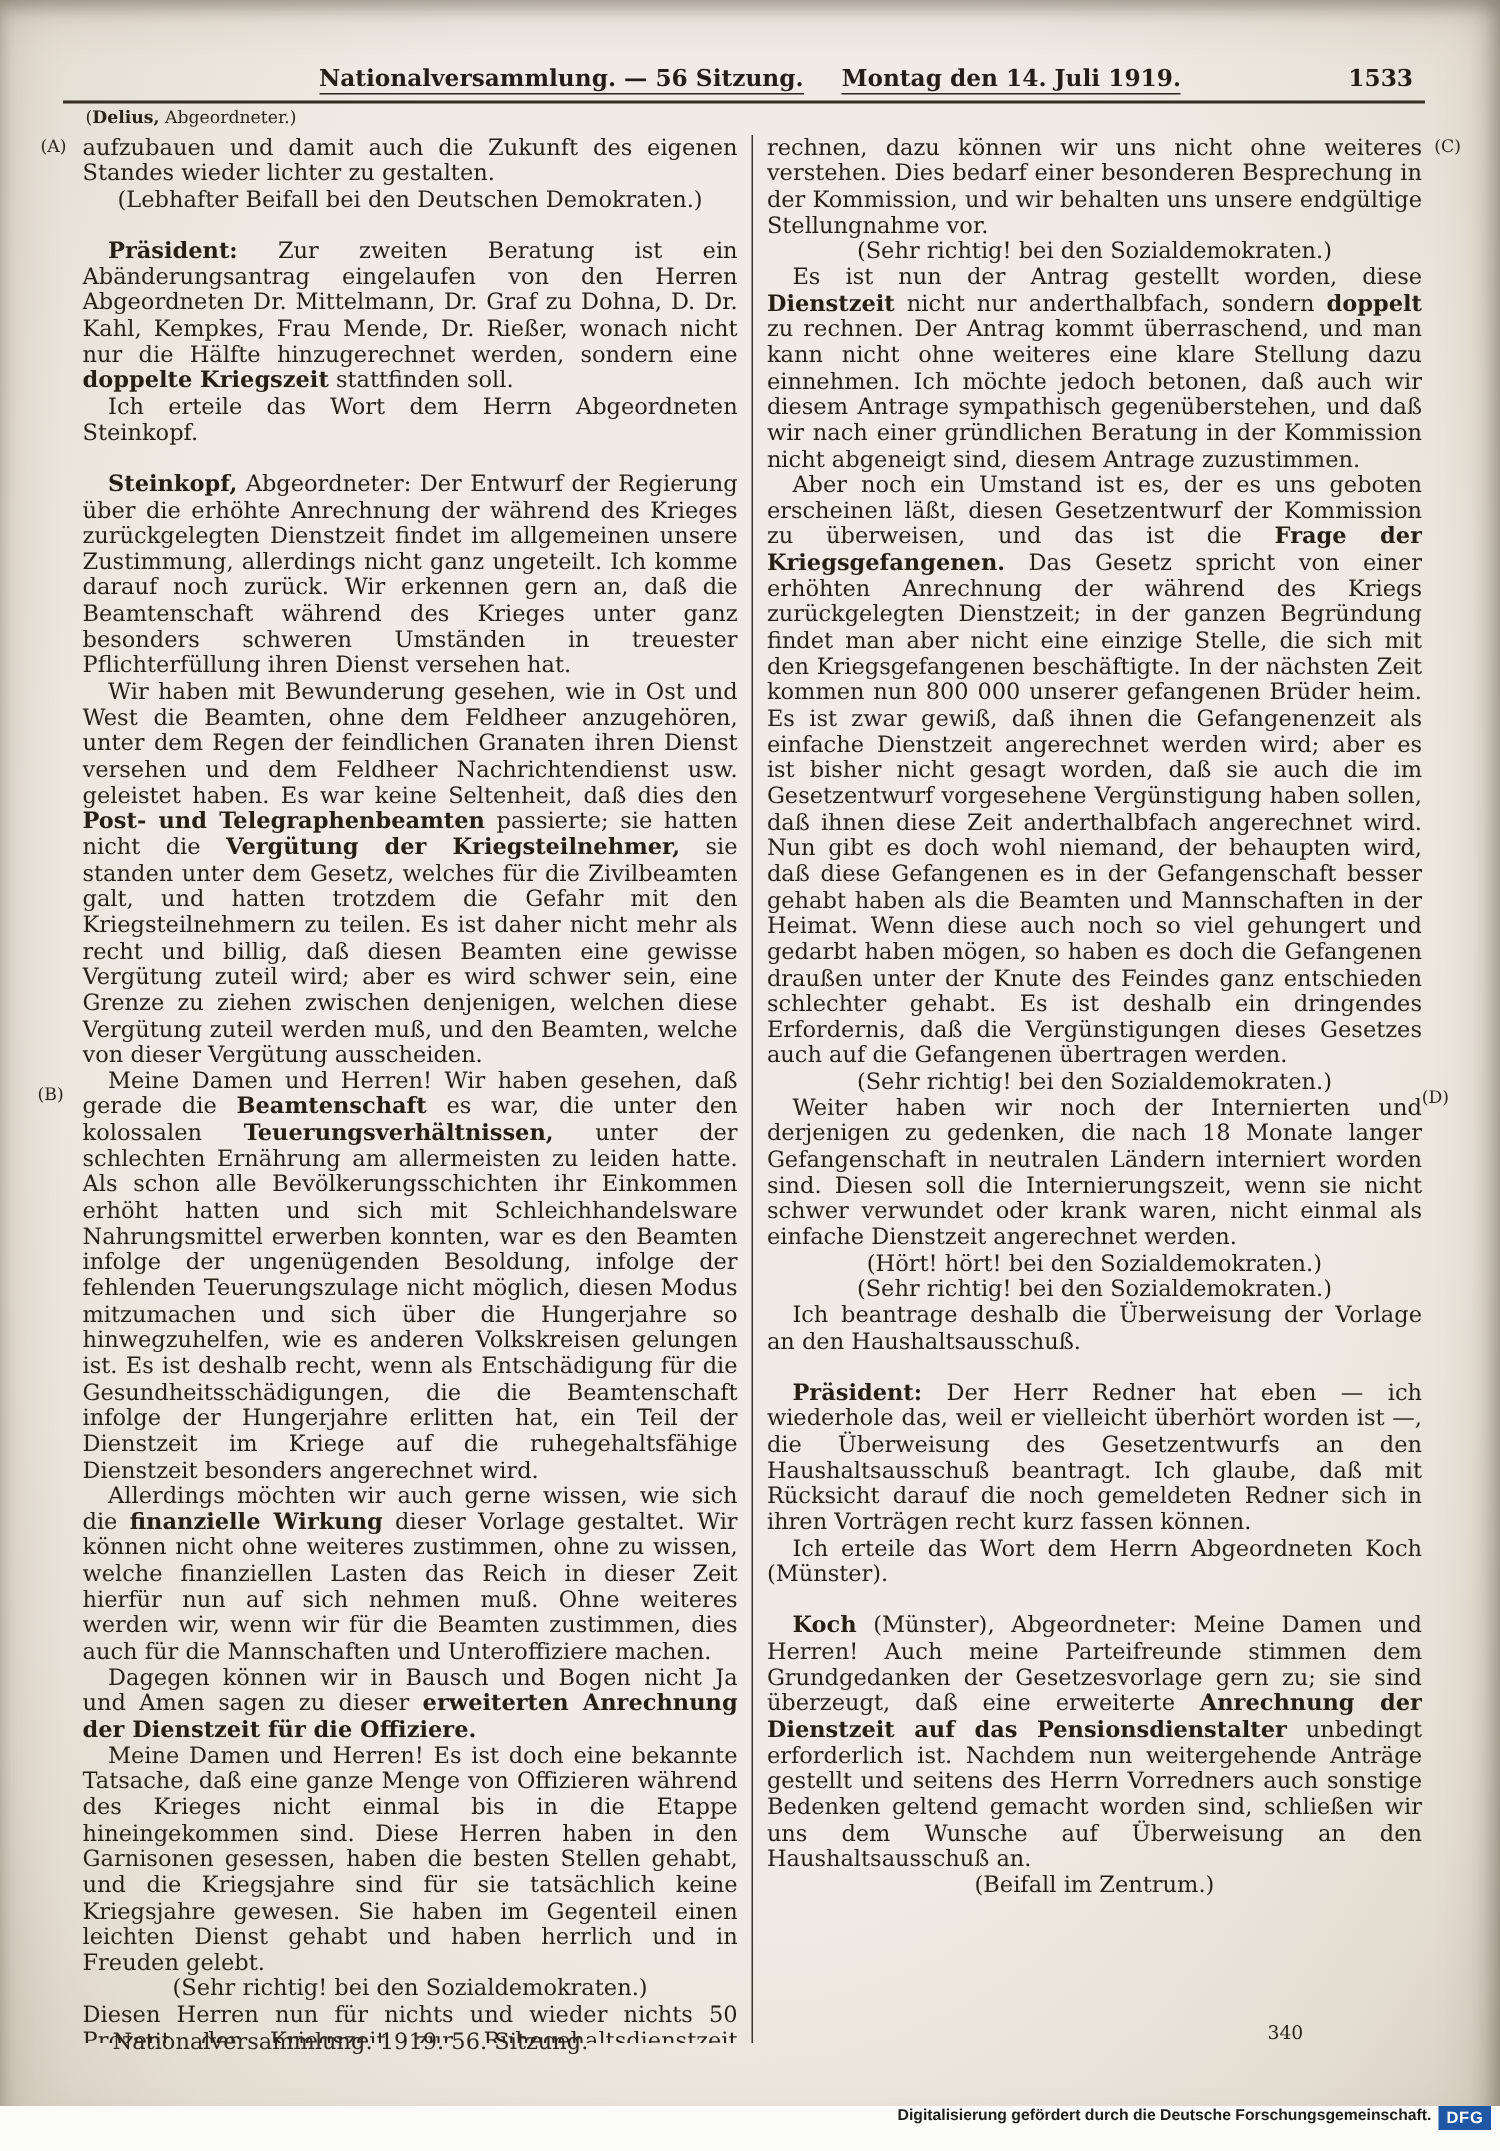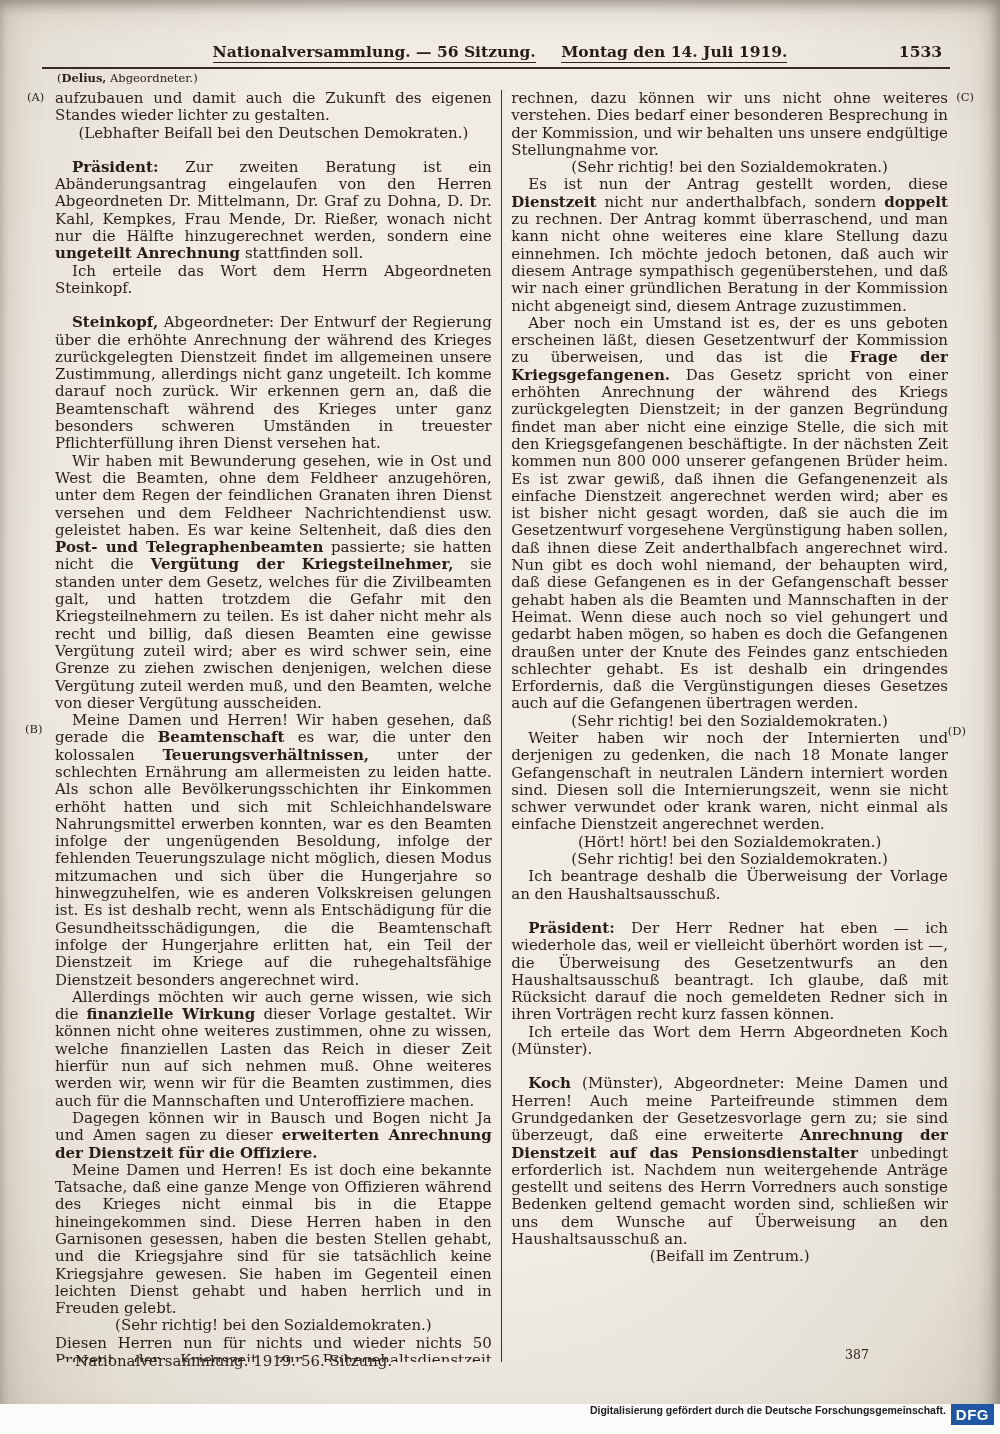--- a/index.html
+++ b/index.html
@@ -32,21 +32,21 @@
   .marker-c{right:26px;top:90px;}
   .marker-d{right:34px;top:724px;}
   
   .imprint{position:absolute;left:75px;top:1352px;font-size:15px;color:#2a241a;}
   .sheet-number{position:absolute;left:845px;top:1347px;font-size:12.5px;color:#2a241a;}
   
   .digi-bar{position:absolute;left:0;right:0;bottom:0;height:30px;background:#fbfbfa;
             display:flex;align-items:flex-start;justify-content:flex-end;padding-right:6px;box-sizing:border-box;
             font-family:"Liberation Sans", sans-serif;}
   .digi-note{font-size:10.5px;font-weight:bold;color:#1c1c1c;margin-right:5px;}
-  .dfg-logo{background:#1f57a5;color:#ffffff;font-size:15px;font-weight:bold;
+  .dfg-logo{background:#1f57a5;color:#ffffff;font-size:11px;font-weight:bold;
             padding:2px 5px;letter-spacing:0.5px;}
 </style>
 </head>
 <body>
 
 <div class="page">
 
   <div class="header">
     <span class="seg">Nationalversammlung. — 56 Sitzung.</span>
     <span class="seg">Montag den 14. Juli 1919.</span>
@@ -58,21 +58,21 @@
 
   <span class="marker marker-a">(A)</span>
   <span class="marker marker-b">(B)</span>
   <span class="marker marker-c">(C)</span>
   <span class="marker marker-d">(D)</span>
 
   <div class="columns">
     <div class="col" id="left-col">
         <p class="para"><span>aufzubauen und damit auch die Zukunft des eigenen Standes wieder lichter zu gestalten.</span></p>
         <p class="para center"><span>(Lebhafter Beifall bei den Deutschen Demokraten.)</span></p>
-        <p class="para indent gap"><span class="b">Präsident:</span><span> Zur zweiten Beratung ist ein Abänderungsantrag eingelaufen von den Herren Abgeordneten Dr. Mittelmann, Dr. Graf zu Dohna, D. Dr. Kahl, Kempkes, Frau Mende, Dr. Rießer, wonach nicht nur die Hälfte hinzugerechnet werden, sondern eine </span><span class="b">ungeteilt Anrechnung</span><span> stattfinden soll.</span></p>
+        <p class="para indent gap"><span class="b">Präsident:</span><span> Zur zweiten Beratung ist ein Abänderungsantrag eingelaufen von den Herren Abgeordneten Dr. Mittelmann, Dr. Graf zu Dohna, D. Dr. Kahl, Kempkes, Frau Mende, Dr. Rießer, wonach nicht nur die Hälfte hinzugerechnet werden, sondern eine </span><span class="b">doppelte Kriegszeit</span><span> stattfinden soll.</span></p>
         <p class="para indent"><span>Ich erteile das Wort dem Herrn Abgeordneten Steinkopf.</span></p>
         <p class="para indent gap"><span class="b">Steinkopf,</span><span> Abgeordneter: Der Entwurf der Regierung über die erhöhte Anrechnung der während des Krieges zurückgelegten Dienstzeit findet im allgemeinen unsere Zustimmung, allerdings nicht ganz ungeteilt. Ich komme darauf noch zurück. Wir erkennen gern an, daß die Beamtenschaft während des Krieges unter ganz besonders schweren Umständen in treuester Pflichterfüllung ihren Dienst versehen hat.</span></p>
         <p class="para indent"><span>Wir haben mit Bewunderung gesehen, wie in Ost und West die Beamten, ohne dem Feldheer anzugehören, unter dem Regen der feindlichen Granaten ihren Dienst versehen und dem Feldheer Nachrichtendienst usw. geleistet haben. Es war keine Seltenheit, daß dies den </span><span class="b">Post- und Telegraphenbeamten</span><span> passierte; sie hatten nicht die </span><span class="b">Vergütung der Kriegsteilnehmer,</span><span> sie standen unter dem Gesetz, welches für die Zivilbeamten galt, und hatten trotzdem die Gefahr mit den Kriegsteilnehmern zu teilen. Es ist daher nicht mehr als recht und billig, daß diesen Beamten eine gewisse Vergütung zuteil wird; aber es wird schwer sein, eine Grenze zu ziehen zwischen denjenigen, welchen diese Vergütung zuteil werden muß, und den Beamten, welche von dieser Vergütung ausscheiden.</span></p>
         <p class="para indent"><span>Meine Damen und Herren! Wir haben gesehen, daß gerade die </span><span class="b">Beamtenschaft</span><span> es war, die unter den kolossalen </span><span class="b">Teuerungsverhältnissen,</span><span> unter der schlechten Ernährung am allermeisten zu leiden hatte. Als schon alle Bevölkerungsschichten ihr Einkommen erhöht hatten und sich mit Schleichhandelsware Nahrungsmittel erwerben konnten, war es den Beamten infolge der ungenügenden Besoldung, infolge der fehlenden Teuerungszulage nicht möglich, diesen Modus mitzumachen und sich über die Hungerjahre so hinwegzuhelfen, wie es anderen Volkskreisen gelungen ist. Es ist deshalb recht, wenn als Entschädigung für die Gesundheitsschädigungen, die die Beamtenschaft infolge der Hungerjahre erlitten hat, ein Teil der Dienstzeit im Kriege auf die ruhegehaltsfähige Dienstzeit besonders angerechnet wird.</span></p>
         <p class="para indent"><span>Allerdings möchten wir auch gerne wissen, wie sich die </span><span class="b">finanzielle Wirkung</span><span> dieser Vorlage gestaltet. Wir können nicht ohne weiteres zustimmen, ohne zu wissen, welche finanziellen Lasten das Reich in dieser Zeit hierfür nun auf sich nehmen muß. Ohne weiteres werden wir, wenn wir für die Beamten zustimmen, dies auch für die Mannschaften und Unteroffiziere machen.</span></p>
         <p class="para indent"><span>Dagegen können wir in Bausch und Bogen nicht Ja und Amen sagen zu dieser </span><span class="b">erweiterten Anrechnung der Dienstzeit für die Offiziere.</span></p>
         <p class="para indent"><span>Meine Damen und Herren! Es ist doch eine bekannte Tatsache, daß eine ganze Menge von Offizieren während des Krieges nicht einmal bis in die Etappe hineingekommen sind. Diese Herren haben in den Garnisonen gesessen, haben die besten Stellen gehabt, und die Kriegsjahre sind für sie tatsächlich keine Kriegsjahre gewesen. Sie haben im Gegenteil einen leichten Dienst gehabt und haben herrlich und in Freuden gelebt.</span></p>
         <p class="para center"><span>(Sehr richtig! bei den Sozialdemokraten.)</span></p>
         <p class="para"><span>Diesen Herren nun für nichts und wieder nichts 50 Prozent der Kriegszeit zur Ruhegehaltsdienstzeit hinzuzu-</span></p>
       </div>
@@ -88,20 +88,20 @@
         <p class="para center"><span>(Sehr richtig! bei den Sozialdemokraten.)</span></p>
         <p class="para indent"><span>Ich beantrage deshalb die Überweisung der Vorlage an den Haushaltsausschuß.</span></p>
         <p class="para indent gap"><span class="b">Präsident:</span><span> Der Herr Redner hat eben — ich wiederhole das, weil er vielleicht überhört worden ist —, die Überweisung des Gesetzentwurfs an den Haushaltsausschuß beantragt. Ich glaube, daß mit Rücksicht darauf die noch gemeldeten Redner sich in ihren Vorträgen recht kurz fassen können.</span></p>
         <p class="para indent"><span>Ich erteile das Wort dem Herrn Abgeordneten Koch (Münster).</span></p>
         <p class="para indent gap"><span class="b">Koch</span><span> (Münster), Abgeordneter: Meine Damen und Herren! Auch meine Parteifreunde stimmen dem Grundgedanken der Gesetzesvorlage gern zu; sie sind überzeugt, daß eine erweiterte </span><span class="b">Anrechnung der Dienstzeit auf das Pensionsdienstalter</span><span> unbedingt erforderlich ist. Nachdem nun weitergehende Anträge gestellt und seitens des Herrn Vorredners auch sonstige Bedenken geltend gemacht worden sind, schließen wir uns dem Wunsche auf Überweisung an den Haushaltsausschuß an.</span></p>
         <p class="para center"><span>(Beifall im Zentrum.)</span></p>
       </div>
   </div>
 
   <div class="imprint">Nationalversammlung. 1919. 56. Sitzung.</div>
-  <div class="sheet-number">387</div>
+  <div class="sheet-number">340</div>
 
   <div class="digi-bar">
     <span class="digi-note">Digitalisierung gefördert durch die Deutsche Forschungsgemeinschaft.</span>
     <span class="dfg-logo">DFG</span>
   </div>
 
 </div>
 
 </body></html>

